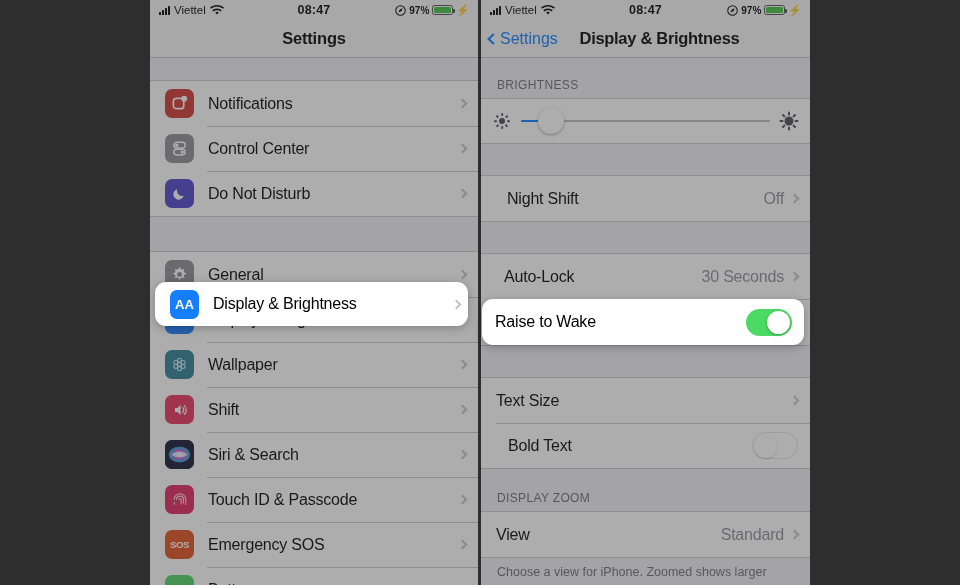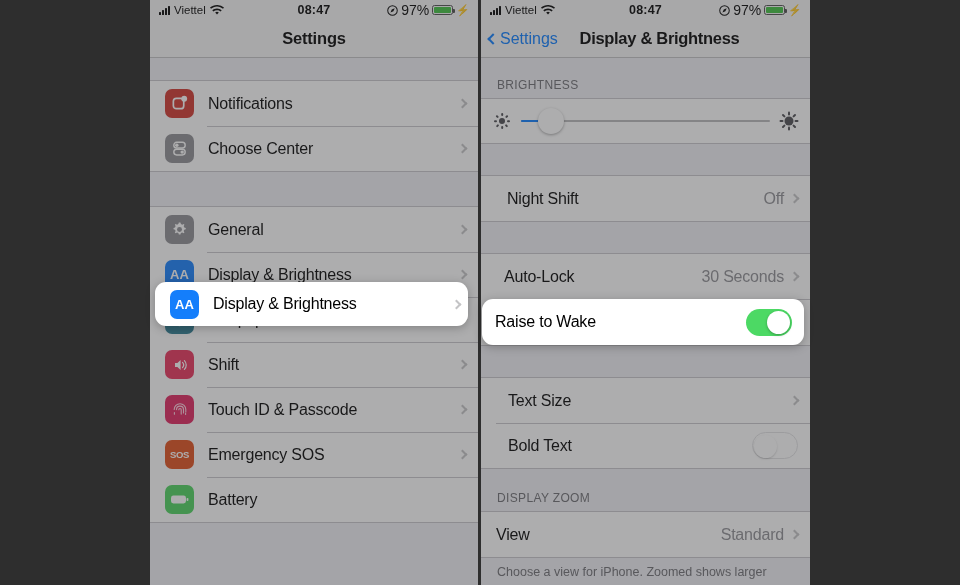--- a/index.html
+++ b/index.html
@@ -48,21 +48,21 @@
   .carrier { font-size: 11.5px; }
   .bars { display: flex; align-items: flex-end; gap: 1px; height: 9px; }
   .bars i { width: 2px; background: #000; display: block; border-radius: .5px; }
   .bars i:nth-child(1){height:3px}.bars i:nth-child(2){height:5px}
   .bars i:nth-child(3){height:7px}.bars i:nth-child(4){height:9px}
   .batt { width: 21px; height: 10px; border: 1px solid #4f4f4f; border-radius: 2.5px;
           position: relative; padding: 1px; }
   .batt::after { content:""; position:absolute; right:-3px; top:3px; width:2px; height:4px;
                  background:#4f4f4f; border-radius:0 1px 1px 0; }
   .batt span { display:block; height:100%; background:#3ec13e; border-radius:1px; }
-  .pct { font-size: 14px; }
+  .pct { font-size: 10px; font-weight: bold; }
   .bolt { font-size: 11px; line-height: 1; }
 
   
   .navbar {
     height: 38px; background: #f7f7f7; position: relative;
     display: flex; align-items: center; justify-content: center;
     border-bottom: .5px solid #c3c3c5;
   }
   .nav-title { font-size: 16.5px; font-weight: bold; color: #000; letter-spacing: -.2px; }
   .nav-back {
@@ -216,26 +216,37 @@
 
         <div class="row">
           <span class="icn" style="background:#8e8e93">
             <svg width="19" height="19" viewBox="0 0 20 20">
               <rect x="4" y="3.5" width="12" height="6" rx="3" fill="none" stroke="#fff" stroke-width="1.5"></rect>
               <circle cx="7.2" cy="6.5" r="1.8" fill="#fff"></circle>
               <rect x="4" y="10.8" width="12" height="6" rx="3" fill="none" stroke="#fff" stroke-width="1.5"></rect>
               <circle cx="12.8" cy="13.8" r="1.8" fill="#fff"></circle>
             </svg>
           </span>
-          <span class="label">Choose Center</span>
-          <span class="row-right">
-              <i class="chev"></i>
-            </span>
-        </div>
-
+          <span class="label">Control Center</span>
+          <span class="row-right">
+              <i class="chev"></i>
+            </span>
+        </div>
+
+        <div class="row">
+          <span class="icn" style="background:#4a42c8">
+            <svg width="17" height="17" viewBox="0 0 18 18">
+              <path d="M13.5 11.4A5.6 5.6 0 0 1 6.6 4.5 5.6 5.6 0 1 0 13.5 11.4z" fill="#fff"></path>
+            </svg>
+          </span>
+          <span class="label">Do Not Disturb</span>
+          <span class="row-right">
+              <i class="chev"></i>
+            </span>
+        </div>
       </div>
 
       <div class="spacer" style="height:34px"></div>
 
       <div class="group">
         <div class="row">
           <span class="icn" style="background:#8e8e93">
             <svg width="19" height="19" viewBox="0 0 20 20">
               <path d="M10 2.6l1 .1.5 1.6 1.4.6 1.5-.8.8.8-.8 1.5.6 1.4 1.6.5v1.4l-1.6.5-.6 1.4.8 1.5-.8.8-1.5-.8-1.4.6-.5 1.6H9.3l-.5-1.6-1.4-.6-1.5.8-.8-.8.8-1.5-.6-1.4-1.6-.5V8.3l1.6-.5.6-1.4-.8-1.5.8-.8 1.5.8 1.4-.6.5-1.6z" fill="#fff"></path>
               <circle cx="10" cy="10" r="2.6" fill="#8e8e93"></circle>
@@ -281,20 +292,41 @@
               <path d="M4 7h2.4L9.6 4v10L6.4 11H4z" fill="#fff"></path>
               <path d="M11.5 6.4a3.8 3.8 0 0 1 0 5.2M13.4 4.6a6.2 6.2 0 0 1 0 8.8" fill="none" stroke="#fff" stroke-width="1.2" stroke-linecap="round"></path>
             </svg>
           </span>
           <span class="label">Shift</span>
           <span class="row-right">
               <i class="chev"></i>
             </span>
         </div>
 
+        <div class="row">
+          <span class="icn" style="background:#1b1b3a">
+            <svg width="29" height="29" viewBox="0 0 29 29">
+              <defs>
+                <radialGradient id="sirig" cx="50%" cy="50%" r="60%">
+                  <stop offset="0%" stop-color="#ffffff"></stop>
+                  <stop offset="38%" stop-color="#d94fd4"></stop>
+                  <stop offset="72%" stop-color="#3aa8e0"></stop>
+                  <stop offset="100%" stop-color="#101033"></stop>
+                </radialGradient>
+              </defs>
+              <rect width="29" height="29" fill="#141433"></rect>
+              <ellipse cx="14.5" cy="14.5" rx="11" ry="8" fill="url(#sirig)" opacity=".95"></ellipse>
+              <ellipse cx="14.5" cy="14.5" rx="7.5" ry="3" fill="#eafaff" opacity=".8"></ellipse>
+            </svg>
+          </span>
+          <span class="label">Siri &amp; Search</span>
+          <span class="row-right">
+              <i class="chev"></i>
+            </span>
+        </div>
 
         <div class="row">
           <span class="icn" style="background:#e0245e">
             <svg width="20" height="20" viewBox="0 0 20 20">
               <g fill="none" stroke="#ffd3e0" stroke-width="1.1" stroke-linecap="round">
                 <path d="M4.2 9.5a5.8 5.8 0 0 1 11.6 0v2.6"></path>
                 <path d="M6.5 9.6a3.5 3.5 0 0 1 7 0v3.4"></path>
                 <path d="M8.8 9.7a1.2 1.2 0 0 1 2.4 0v4.4"></path>
                 <path d="M4.4 12.6v1.6M15.6 13.4v1"></path>
               </g>
@@ -434,21 +466,21 @@
             <span class="toggle on">
                 <i class="knob"></i>
               </span>
           </span>
         </div>
       </div>
 
       <div class="spacer" style="height:31px"></div>
 
       <div class="group">
-        <div class="row plain" style="padding-left:27px">
+        <div class="row plain" style="padding-left:15px">
           <span class="label" style="margin-left:0">Text Size</span>
           <span class="row-right">
               <i class="chev"></i>
             </span>
         </div>
         <div class="row plain" style="padding-left:15px">
           <span class="label" style="margin-left:12px">Bold Text</span>
           <span class="row-right">
             <span class="toggle off">
                 <i class="knob"></i>

